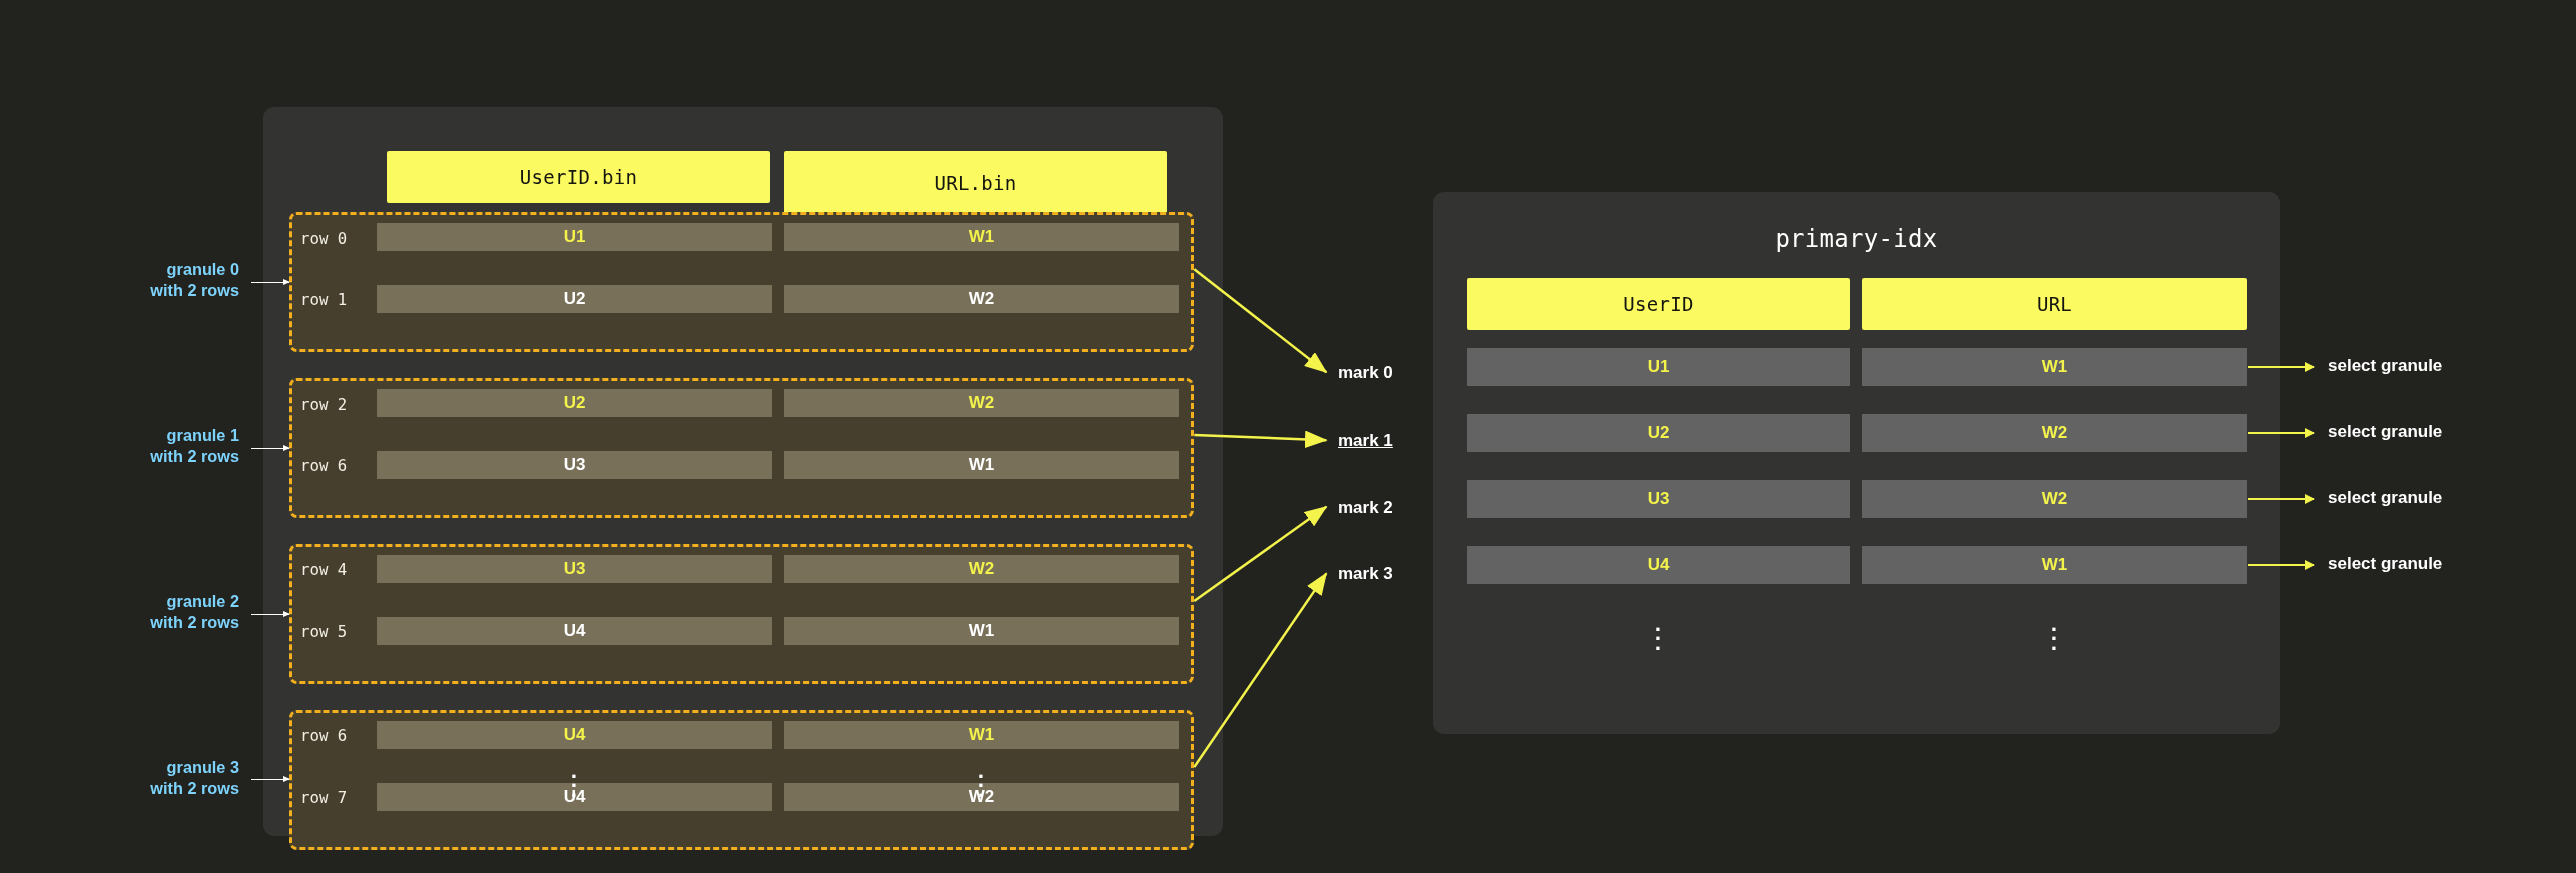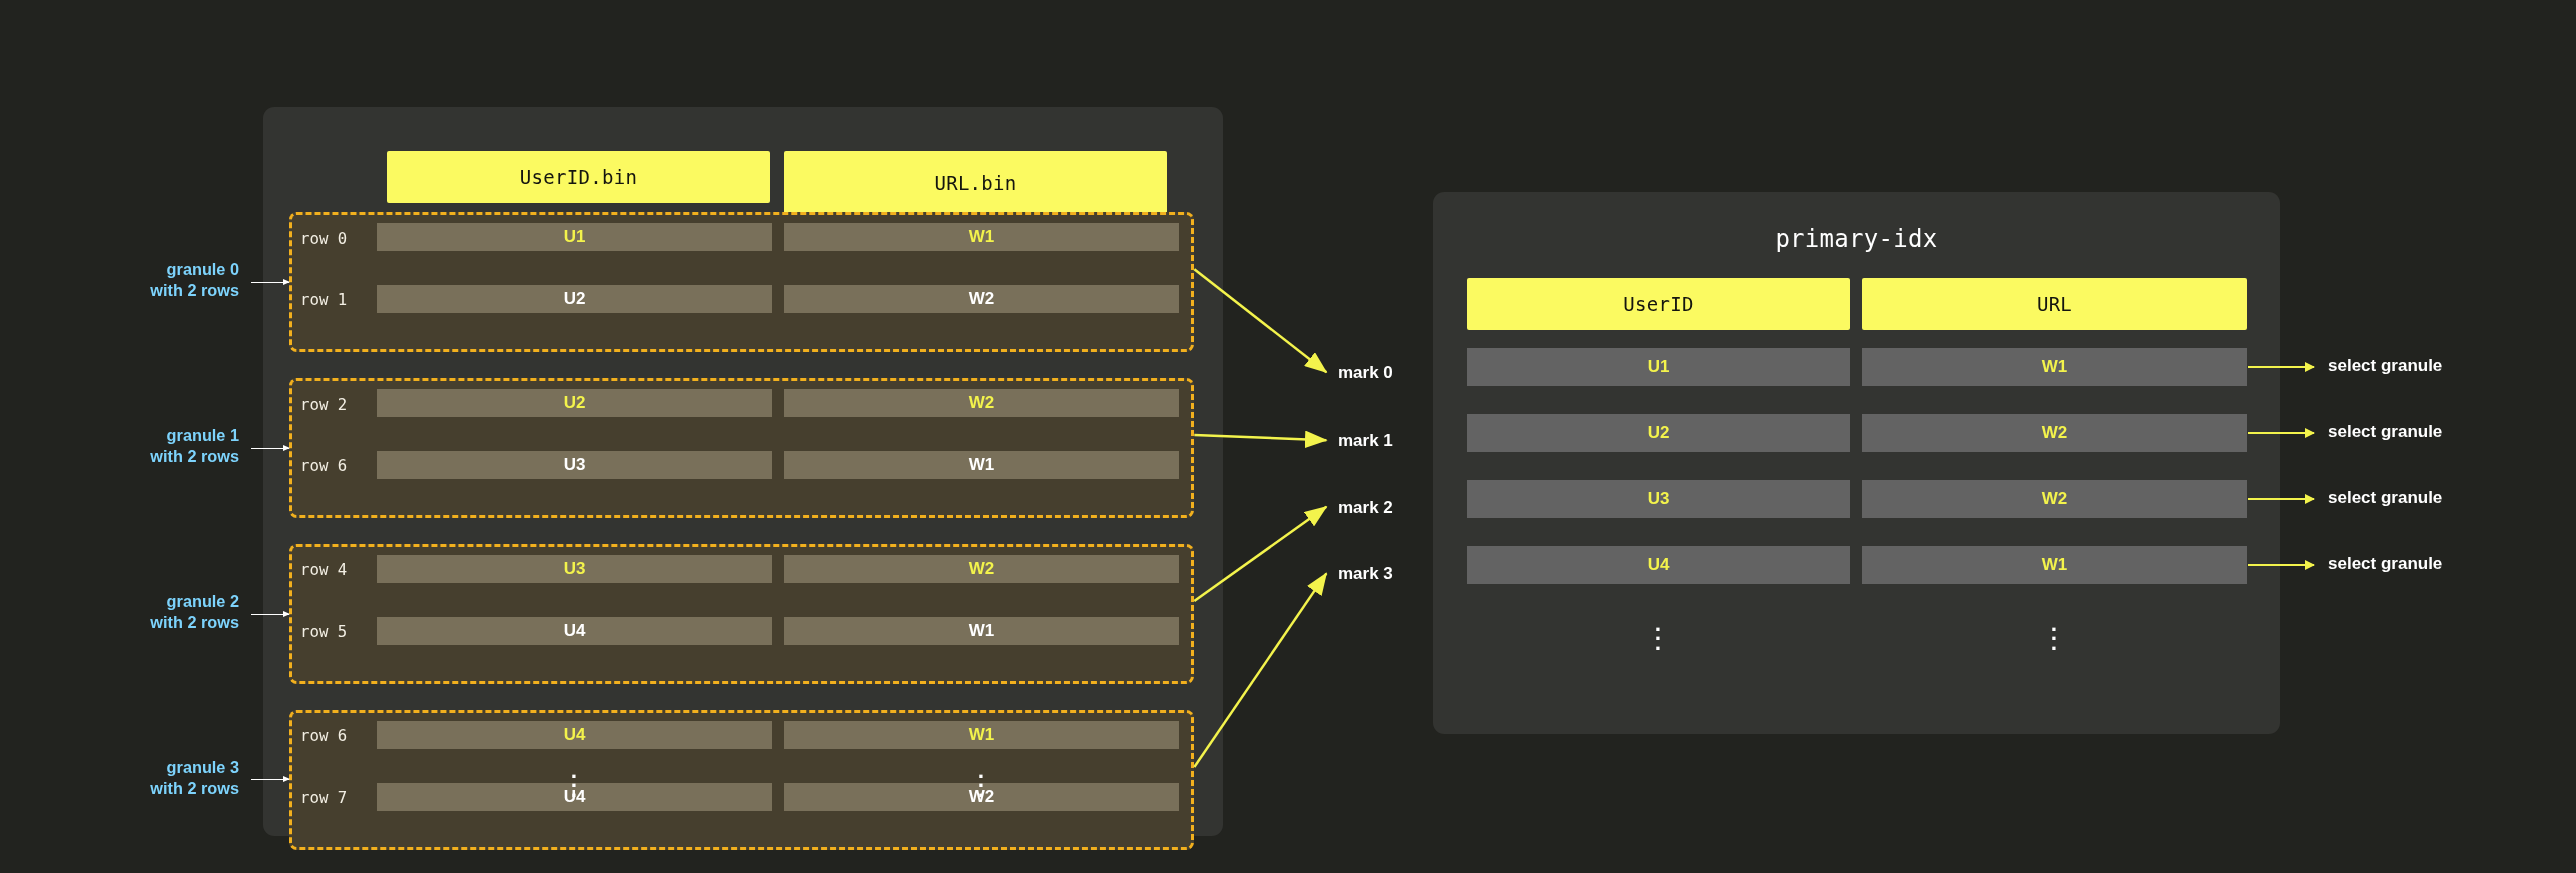--- a/index.html
+++ b/index.html
@@ -193,21 +193,21 @@
     </defs>
     <g stroke="#f3f34c" stroke-width="4" marker-end="url(#yarrow)" fill="none">
       <line x1="1900" y1="428" x2="2110" y2="592"></line>
       <line x1="1900" y1="692" x2="2110" y2="700"></line>
       <line x1="1900" y1="956" x2="2110" y2="806"></line>
       <line x1="1900" y1="1220" x2="2110" y2="912"></line>
     </g>
   </svg>
   <div id="marks-layer">
       <div class="mark-label" style="left: 1338px; top: 363px;">mark 0</div>
-      <div class="mark-label" style="left: 1338px; top: 431px;">mark 1</div>
+      <div class="mark-label" style="left: 1338px; top: 431px; text-decoration: underline;">mark 1</div>
       <div class="mark-label" style="left: 1338px; top: 498px;">mark 2</div>
       <div class="mark-label" style="left: 1338px; top: 564px;">mark 3</div>
     </div>
 
   <div class="panel" id="idx-panel"></div>
   <div class="idx-title">primary-idx</div>
 
   <div class="yhead" id="h-userid-idx">UserID</div>
   <div class="yhead" id="h-url-idx">URL</div>
 

